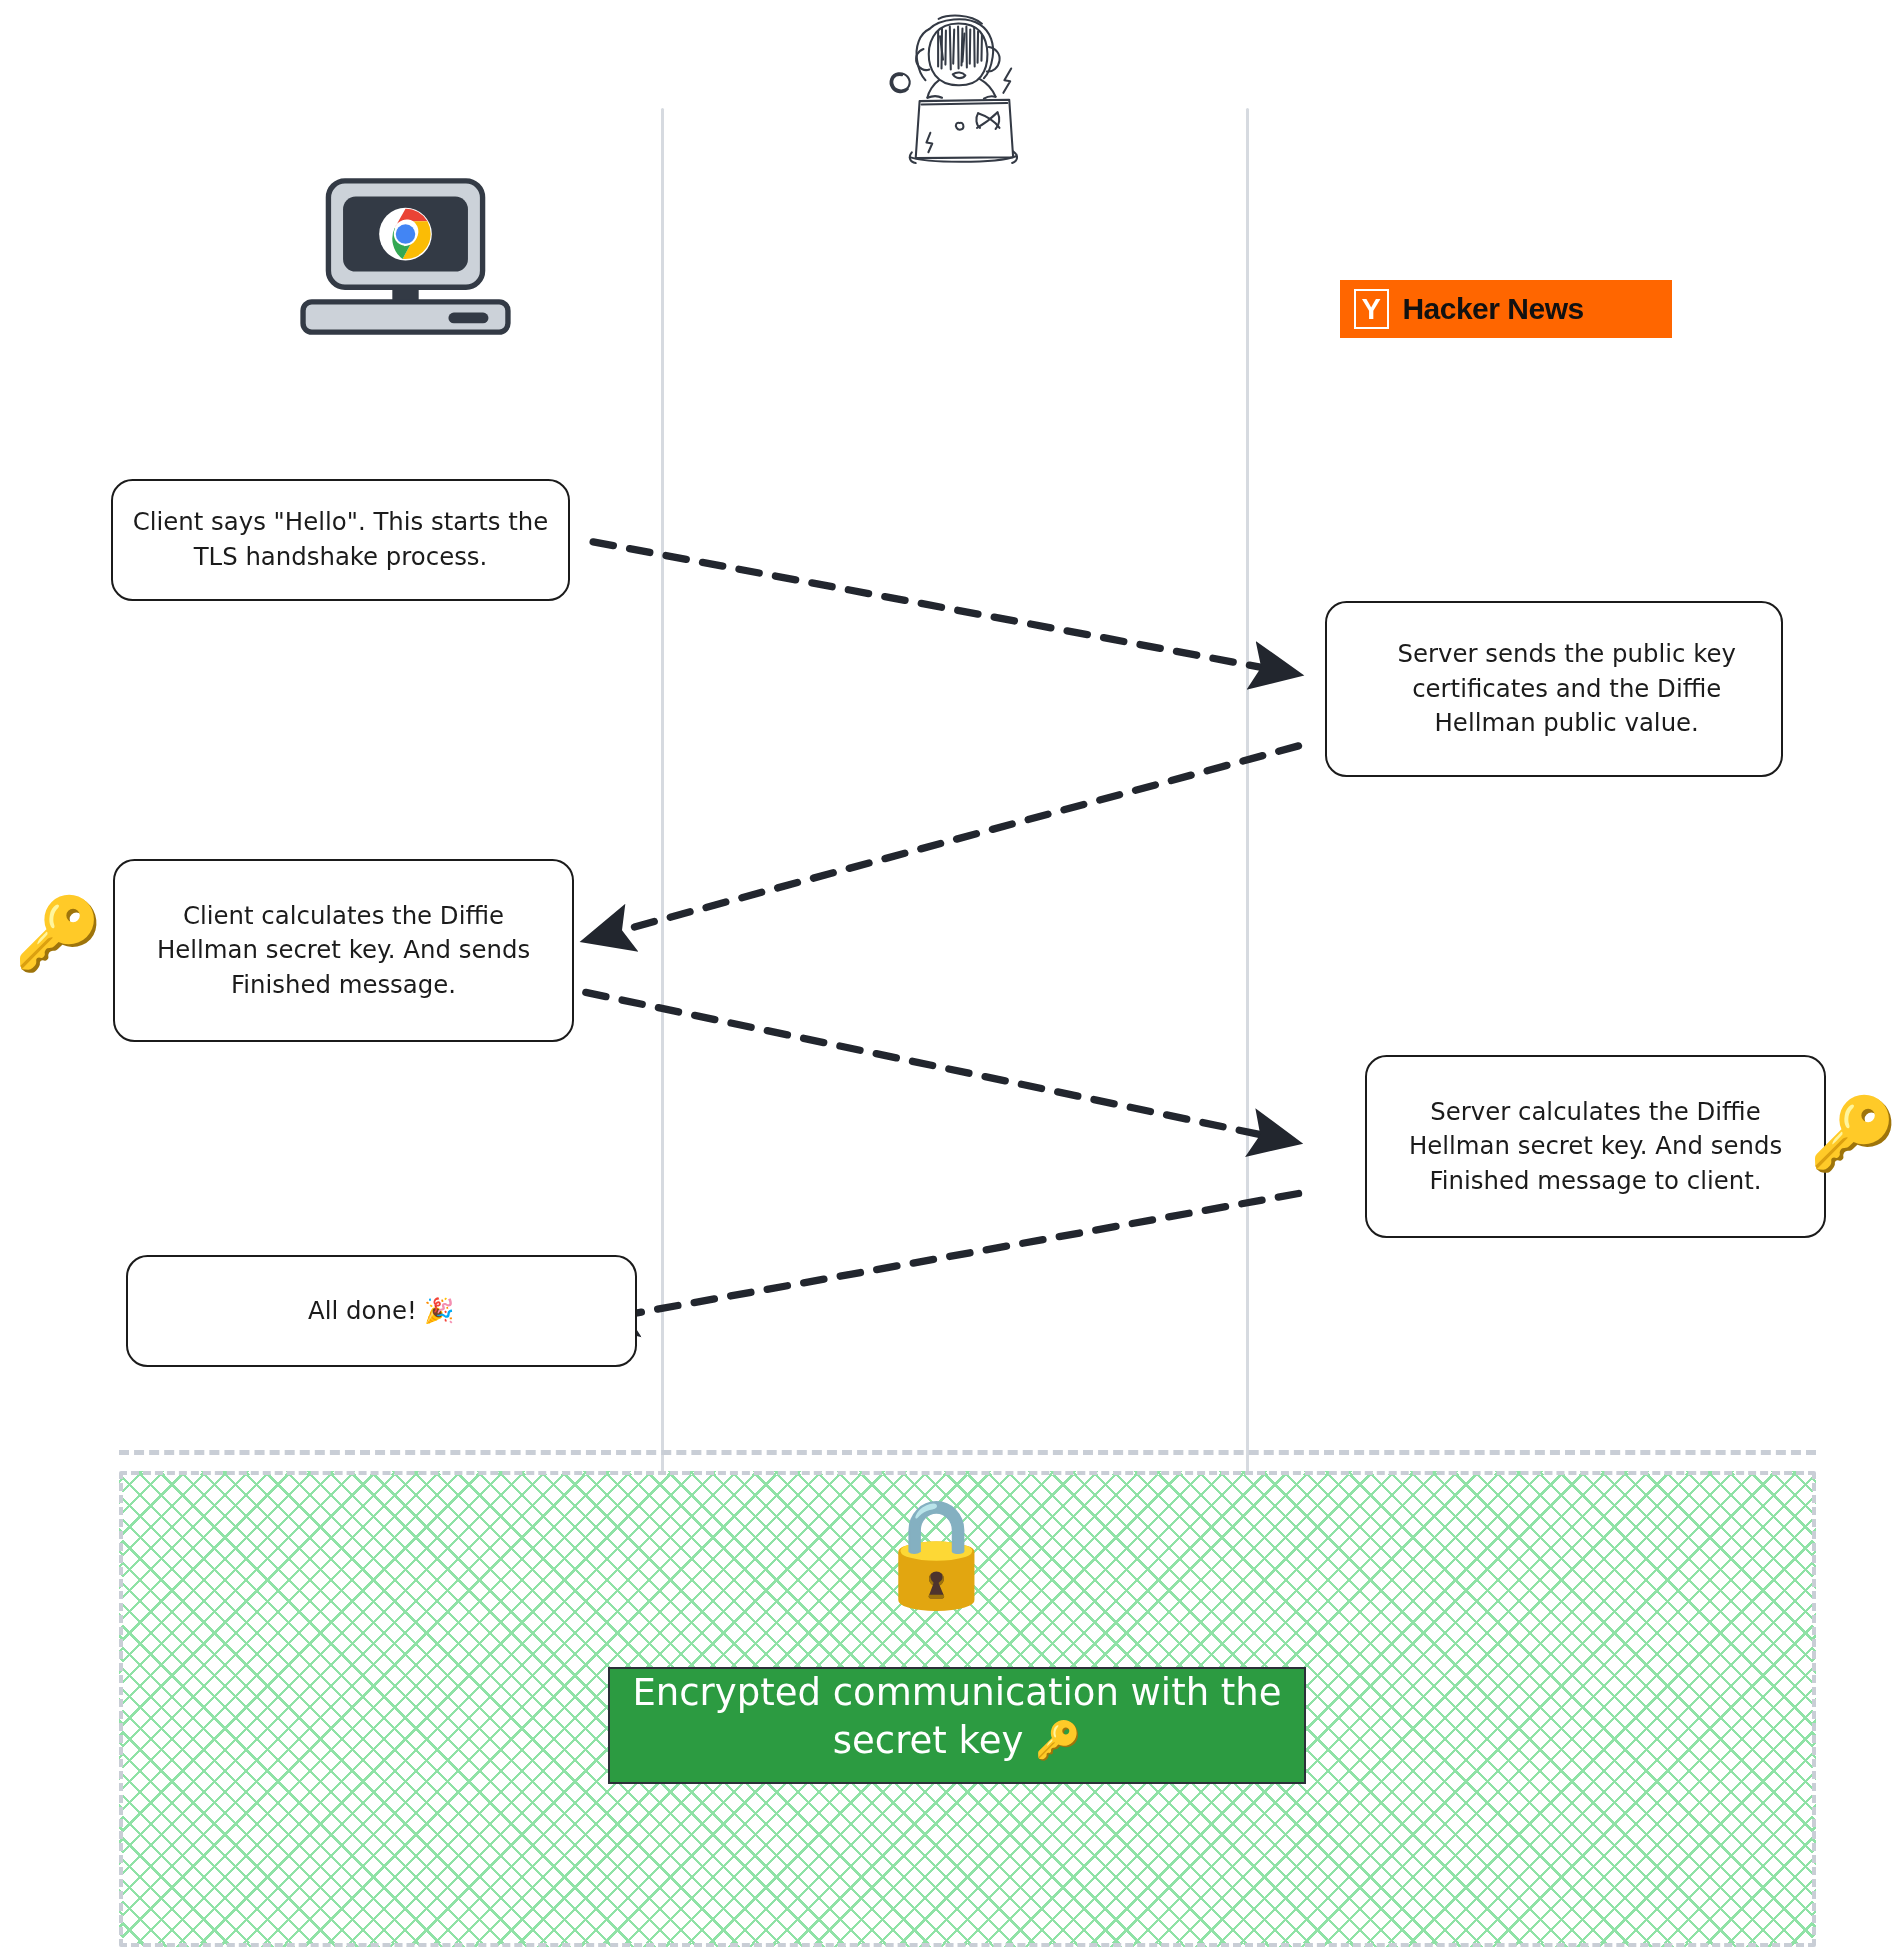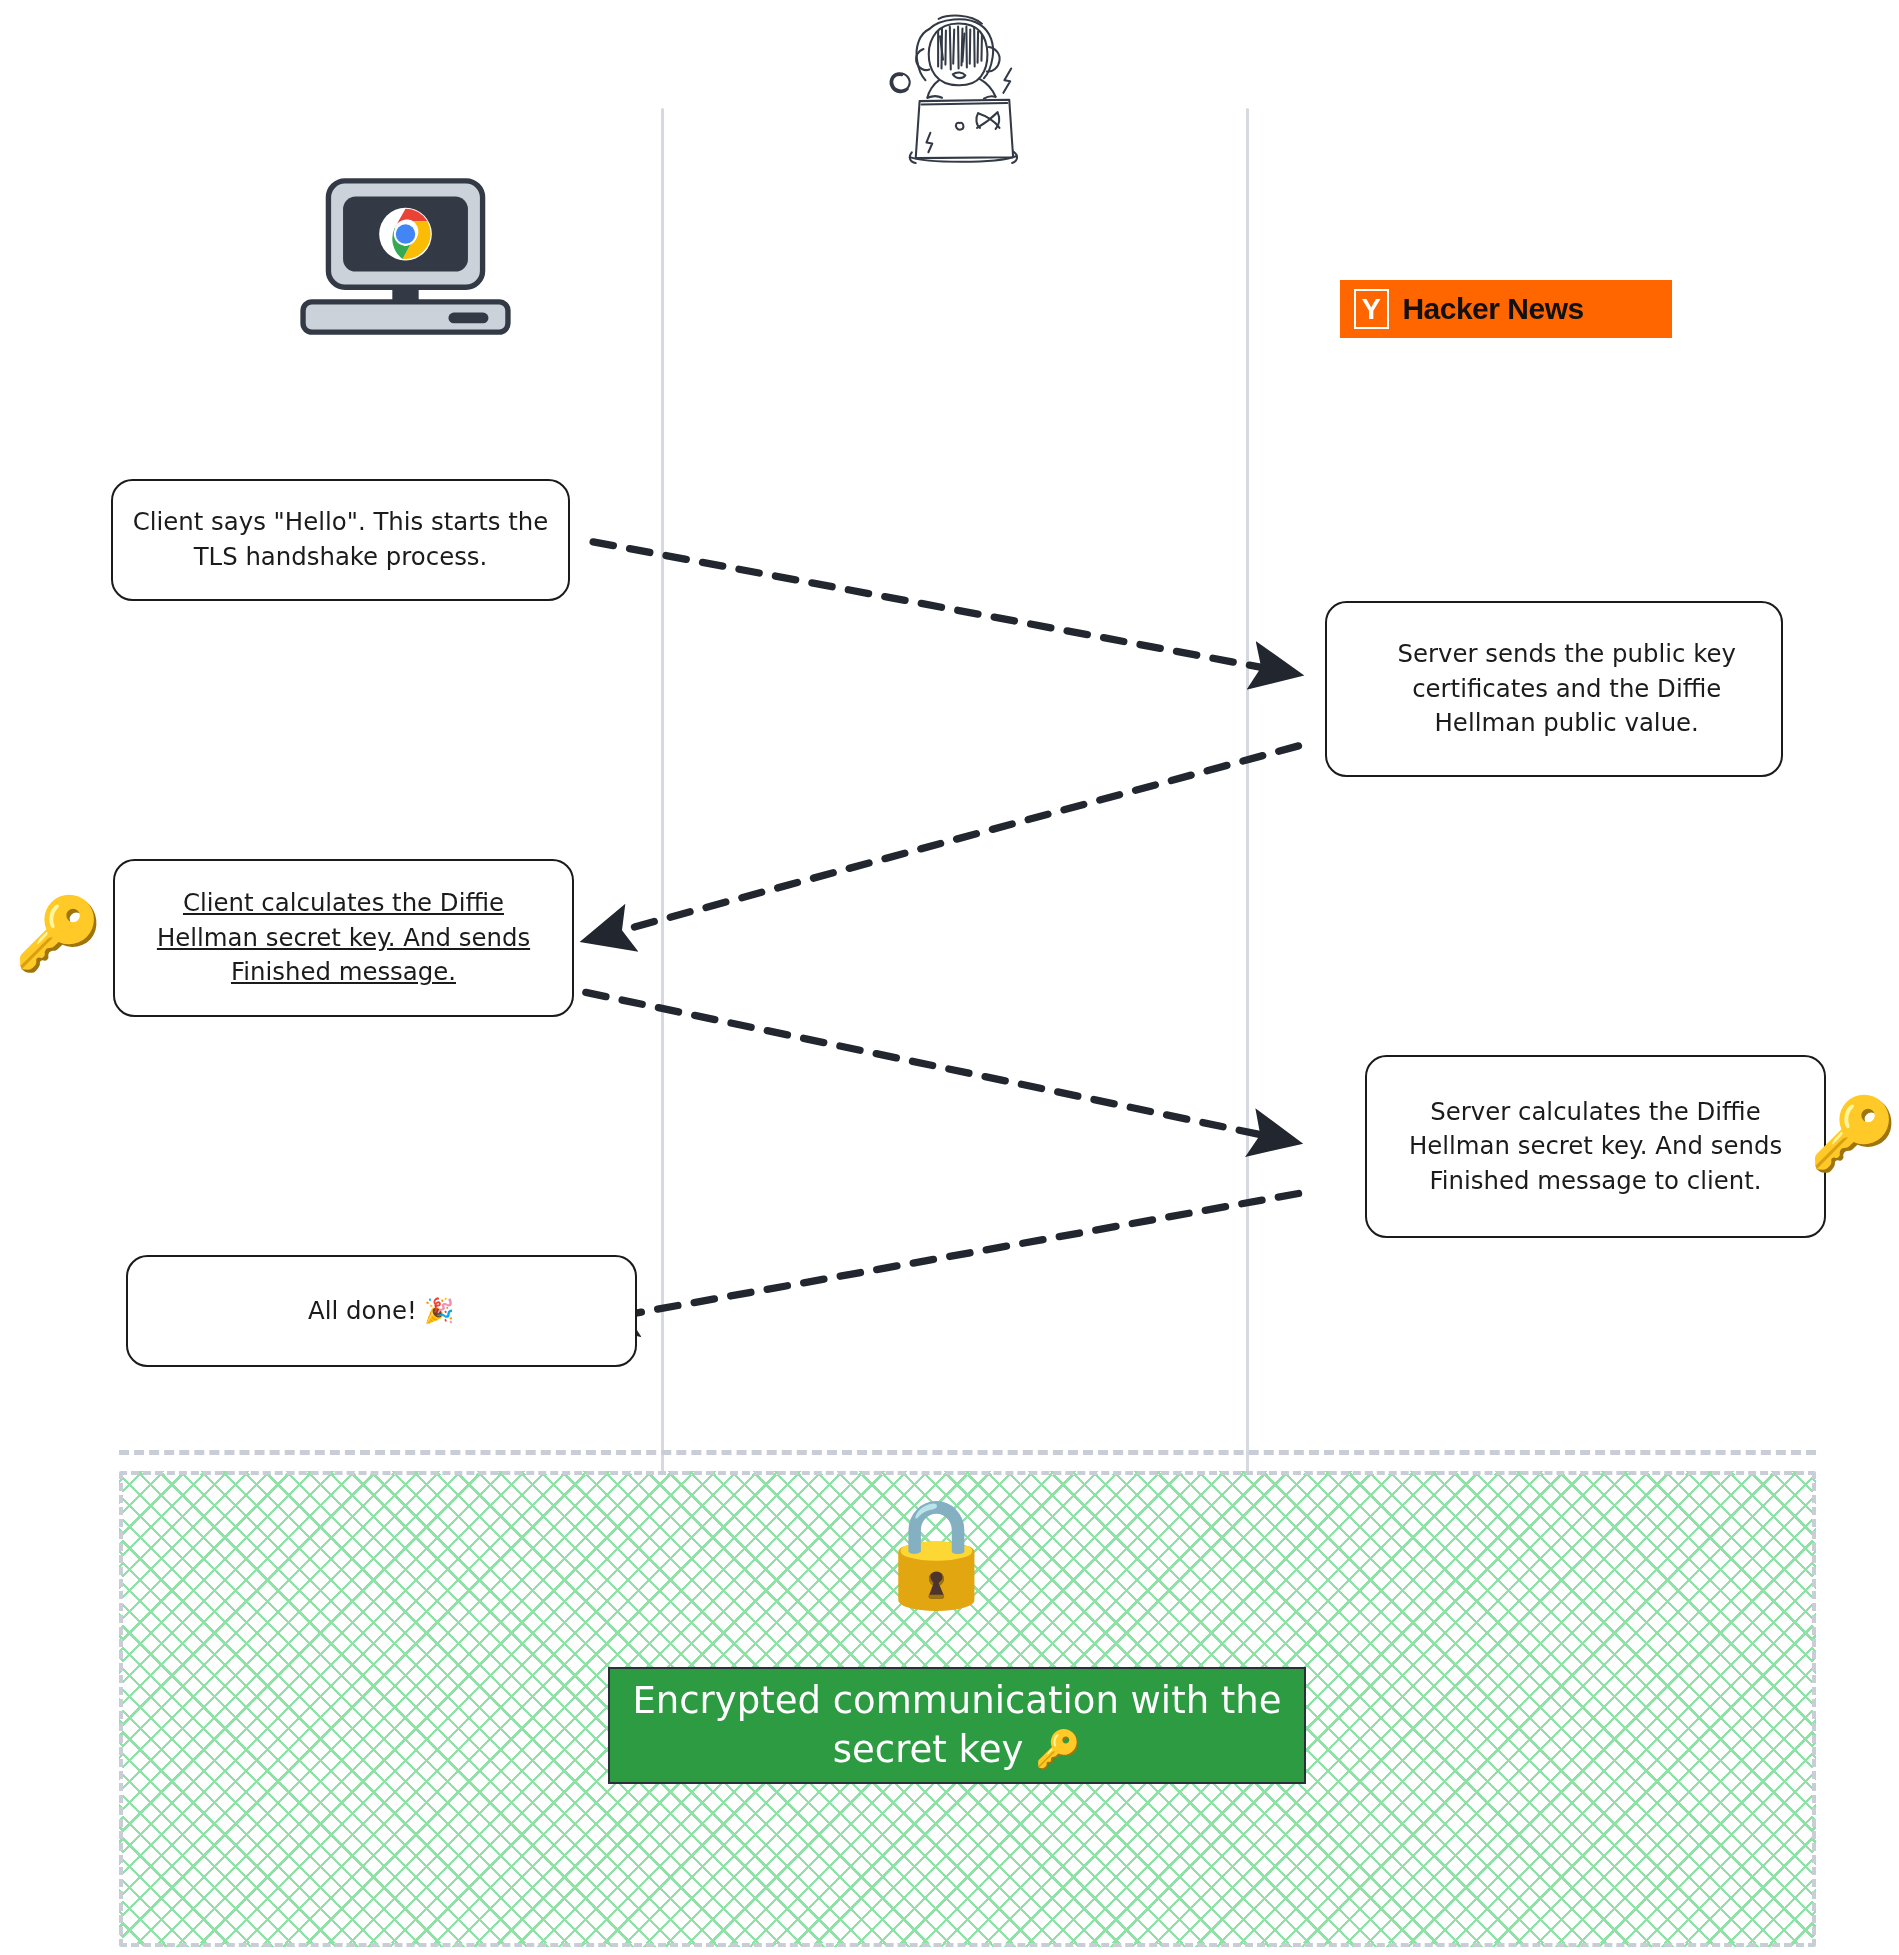--- a/index.html
+++ b/index.html
@@ -128,21 +128,21 @@
   .green-banner {
     position: absolute;
     left: 608px;
     top: 1667px;
     width: 698px;
     height: 117px;
     background: #2c9b41;
     border: 2px solid #2b2f38;
     box-sizing: border-box;
     display: flex;
-    align-items: center;
+    align-items: flex-start;
     justify-content: center;
     text-align: center;
     color: #ffffff;
     font-size: 37px;
     line-height: 1.3;
     font-family: "DejaVu Sans", "Liberation Sans", sans-serif;
   }
 
   .svg-layer {
     position: absolute;
@@ -270,21 +270,21 @@
     <path d="M2660,2445 L1258,2698" fill="none" stroke="#22262e" stroke-width="15" stroke-dasharray="42 34" stroke-linecap="round" marker-end="url(#ah-dark)"></path>
 
     <path d="M1160,3180 L2880,3440" fill="none" stroke="#c6cbd4" stroke-width="15" stroke-dasharray="42 34" stroke-linecap="round" marker-end="url(#ah-faded)"></path>
     <path d="M2800,3620 L1130,3880" fill="none" stroke="#c6cbd4" stroke-width="15" stroke-dasharray="42 34" stroke-linecap="round" marker-end="url(#ah-faded)"></path>
   </svg>
 
   <div class="msgbox" style="left:111px; top:479px; width:459px; height:122px;">Client says "Hello". This starts the TLS handshake process.</div>
 
   <div class="msgbox" style="left:1325px; top:601px; width:458px; height:176px;padding-left:42px;">Server sends the public key certificates and the Diffie Hellman public value.</div>
 
-  <div class="msgbox" style="left:113px; top:859px; width:461px; height:158px;text-decoration:underline;">Client calculates the Diffie Hellman secret key. And sends Finished message.</div>
+  <div class="msgbox" style="left:113px; top:859px; width:461px; height:183px;">Client calculates the Diffie Hellman secret key. And sends Finished message.</div>
 
   <div class="msgbox" style="left:1325px; top:1055px; width:461px; height:183px;margin-left:40px;">Server calculates the Diffie Hellman secret key. And sends Finished message to client.</div>
 
   <div class="msgbox" style="left:126px; top:1255px; width:511px; height:112px;">All done! 🎉</div>
 
   <div class="emoji" style="left:14.6px; top:898px; font-size:71px;">🔑</div>
 
   <div class="emoji" style="left:1809px; top:1098px; font-size:71px;">🔑</div>
 
   <div class="enc-topline"></div>

